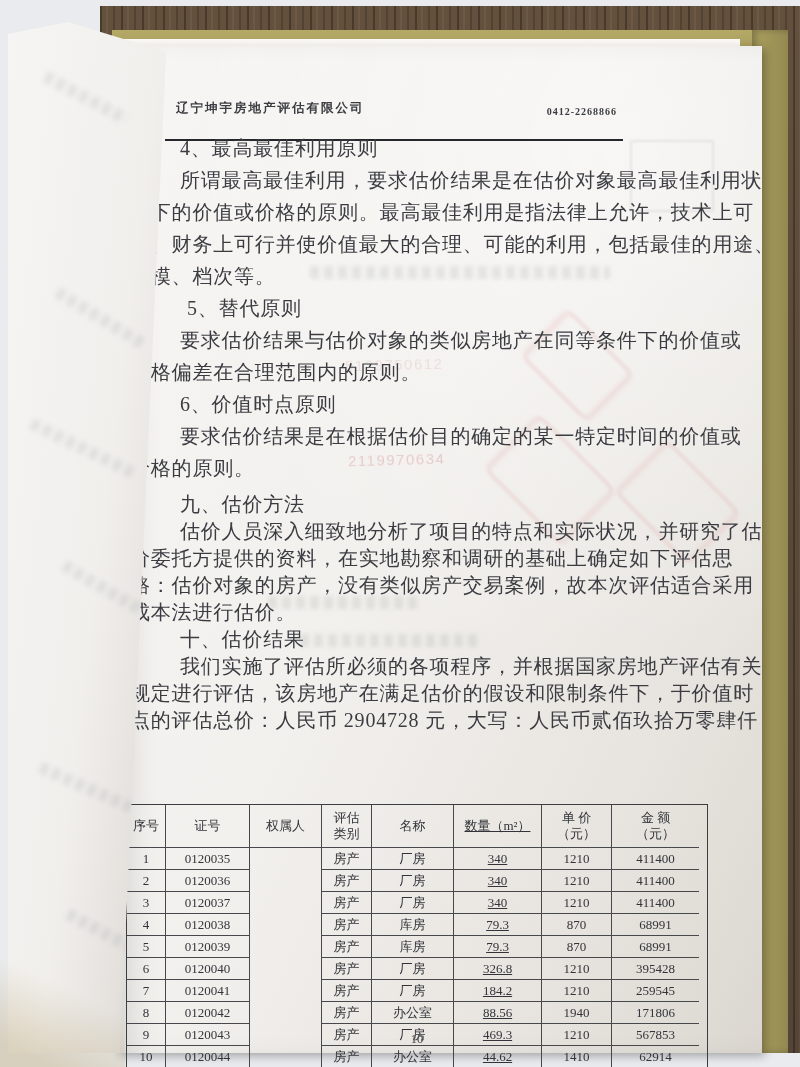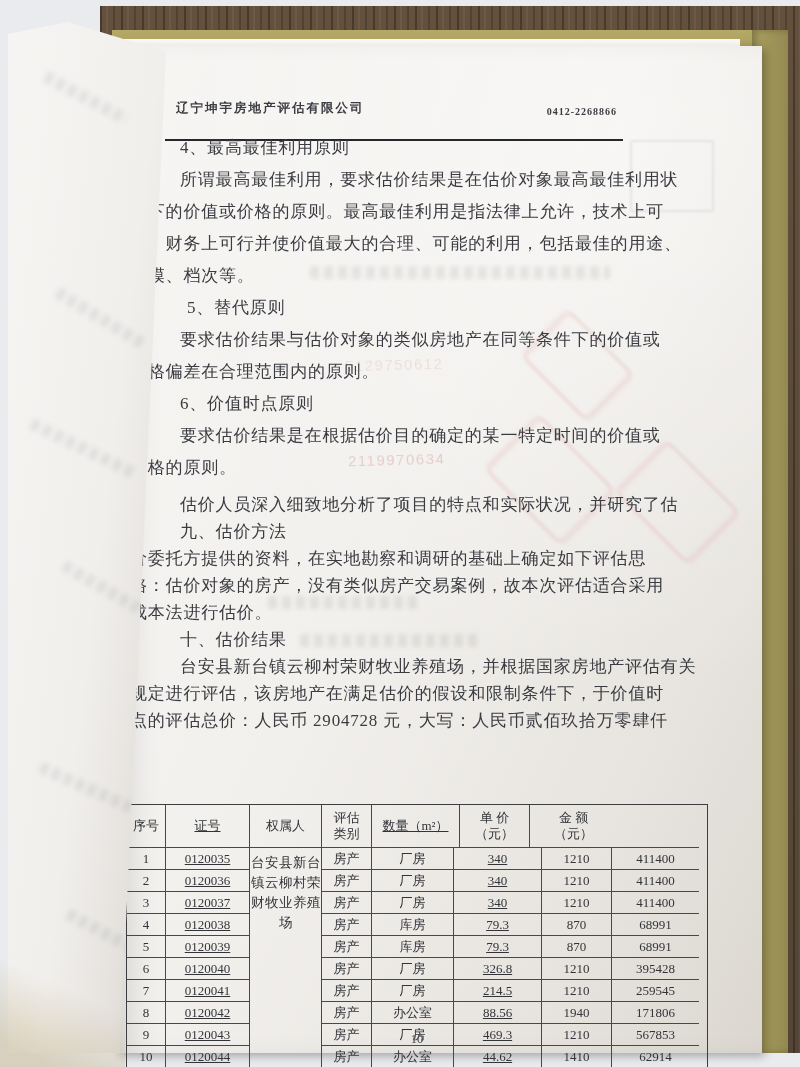--- a/index.html
+++ b/index.html
@@ -42,21 +42,21 @@
   .ink{color:#3a3c41;}
   
   .hdr{
     position:absolute;left:49px;top:54px;width:458px;
     display:flex;justify-content:space-between;align-items:flex-end;
     border-bottom:2px solid #26272b;padding-bottom:22px;
   }
   .hdr .co{font-weight:bold;font-size:12.5px;letter-spacing:2px;margin-left:11px;}
   .hdr .tel{font-weight:bold;font-size:10px;letter-spacing:1px;margin-right:6px;}
   
-  .tblock{position:absolute;left:14px;width:524px;font-size:17px;letter-spacing:.8px;}
+  .tblock{position:absolute;left:14px;width:524px;font-size:20px;letter-spacing:.8px;}
   .tblock.b1{top:86px;line-height:32px;}
   .tblock.b2{top:445px;line-height:27px;}
   .tblock div{white-space:nowrap;}
   .v-0{padding-left:0;}
   .v-1{padding-left:50px;}
   .v-2{padding-left:57px;}
   
   .dtable{
     position:absolute;left:10px;top:714px;width:582px;
     border:1.5px solid #3c3d40;box-sizing:border-box;
@@ -64,21 +64,21 @@
   }
   .trow{display:flex;}
   .tc{
     box-sizing:border-box;border-left:1px solid #47484c;border-top:1px solid #47484c;
     display:flex;align-items:center;justify-content:center;
     height:22px;overflow:hidden;
   }
   .thead .tc{height:42px;font-size:13px;white-space:pre-line;text-align:center;line-height:16px;}
   .thead .tc{border-top:none;}
   .tc.c0{width:38px;border-left:none;}
-  .tc.c1{width:84px;text-decoration:underline;}
+  .tc.c1{width:84px;}
   .tc.c2{width:72px;}
   .tc.c3{width:50px;}
   .tc.c4{width:82px;}
   .tc.c5{width:88px;text-decoration:underline;}
   .tc.c6{width:70px;}
   .tc.c7{width:88px;}
   .tbody .trow .c2{border-top:none;}           
   .tbody .trow:first-child .c2{border-top:1px solid #47484c;}
   .owner-abs{
     position:absolute;left:124px;top:48px;width:70px;
@@ -152,38 +152,39 @@
       <div class="v-0">规模、档次等。</div>
       <div class="v-2">5、替代原则</div>
       <div class="v-1">要求估价结果与估价对象的类似房地产在同等条件下的价值或</div>
       <div class="v-0">价格偏差在合理范围内的原则。</div>
       <div class="v-1">6、价值时点原则</div>
       <div class="v-1">要求估价结果是在根据估价目的确定的某一特定时间的价值或</div>
       <div class="v-0">价格的原则。</div>
     </div>
   <div class="tblock b2 ink">
 
-  <div class="v-1">估价人员深入细致地分析了项目的特点和实际状况，并研究了估</div>
-      <div class="v-1">九、估价方法</div>
+  <div class="v-1">九、估价方法</div>
+      <div class="v-1">估价人员深入细致地分析了项目的特点和实际状况，并研究了估</div>
       <div class="v-0">价委托方提供的资料，在实地勘察和调研的基础上确定如下评估思</div>
       <div class="v-0">路：估价对象的房产，没有类似房产交易案例，故本次评估适合采用</div>
       <div class="v-0">成本法进行估价。</div>
       <div class="v-1">十、估价结果</div>
-      <div class="v-1">台安县新台镇云柳村荣财牧业养殖场，并根据国家房地产评估有关</div>
+      <div class="v-1">我们实施了评估所必须的各项程序，并根据国家房地产评估有关</div>
       <div class="v-0">规定进行评估，该房地产在满足估价的假设和限制条件下，于价值时</div>
       <div class="v-0">点的评估总价：人民币 2904728 元，大写：人民币贰佰玖拾万零肆仟</div>
     </div>
 
   <div class="dtable">
     <div class="trow thead">
       <div class="tc c0">序号</div>
       <div class="tc c1">证号</div>
       <div class="tc c2">权属人</div>
       <div class="tc c3">评估
 类别</div>
+      <div class="tc c4">名称</div>
       <div class="tc c5">数量（m²）</div>
       <div class="tc c6">单 价
 （元）</div>
       <div class="tc c7">金 额
 （元）</div>
     </div>
     <div class="tbody">
 
     <div class="trow">
         <div class="tc c0">1</div>
@@ -244,21 +245,21 @@
         <div class="tc c5">326.8</div>
         <div class="tc c6">1210</div>
         <div class="tc c7">395428</div>
       </div>
         <div class="trow">
         <div class="tc c0">7</div>
         <div class="tc c1">0120041</div>
         <div class="tc c2"></div>
         <div class="tc c3">房产</div>
         <div class="tc c4">厂房</div>
-        <div class="tc c5">214.5</div>
+        <div class="tc c5">184.2</div>
         <div class="tc c6">1210</div>
         <div class="tc c7">259545</div>
       </div>
         <div class="trow">
         <div class="tc c0">8</div>
         <div class="tc c1">0120042</div>
         <div class="tc c2"></div>
         <div class="tc c3">房产</div>
         <div class="tc c4">办公室</div>
         <div class="tc c5">88.56</div>
@@ -279,21 +280,20 @@
         <div class="tc c0">10</div>
         <div class="tc c1">0120044</div>
         <div class="tc c2"></div>
         <div class="tc c3">房产</div>
         <div class="tc c4">办公室</div>
         <div class="tc c5">44.62</div>
         <div class="tc c6">1410</div>
         <div class="tc c7">62914</div>
       </div>
       </div>
-    <div class="owner-abs">台安县新台镇云柳村荣财牧业养殖场</div>
   </div>
 
   <div class="pageno">10</div>
 </div>
 
 <div class="turned">
   <div class="mirror" style="left:32px;top:70px;width:92px;transform:rotate(28deg);"></div>
   <div class="mirror" style="left:42px;top:290px;width:100px;transform:rotate(31deg);"></div>
   <div class="mirror" style="left:18px;top:420px;width:112px;transform:rotate(26deg);"></div>
   <div class="mirror" style="left:50px;top:560px;width:90px;transform:rotate(30deg);"></div>

